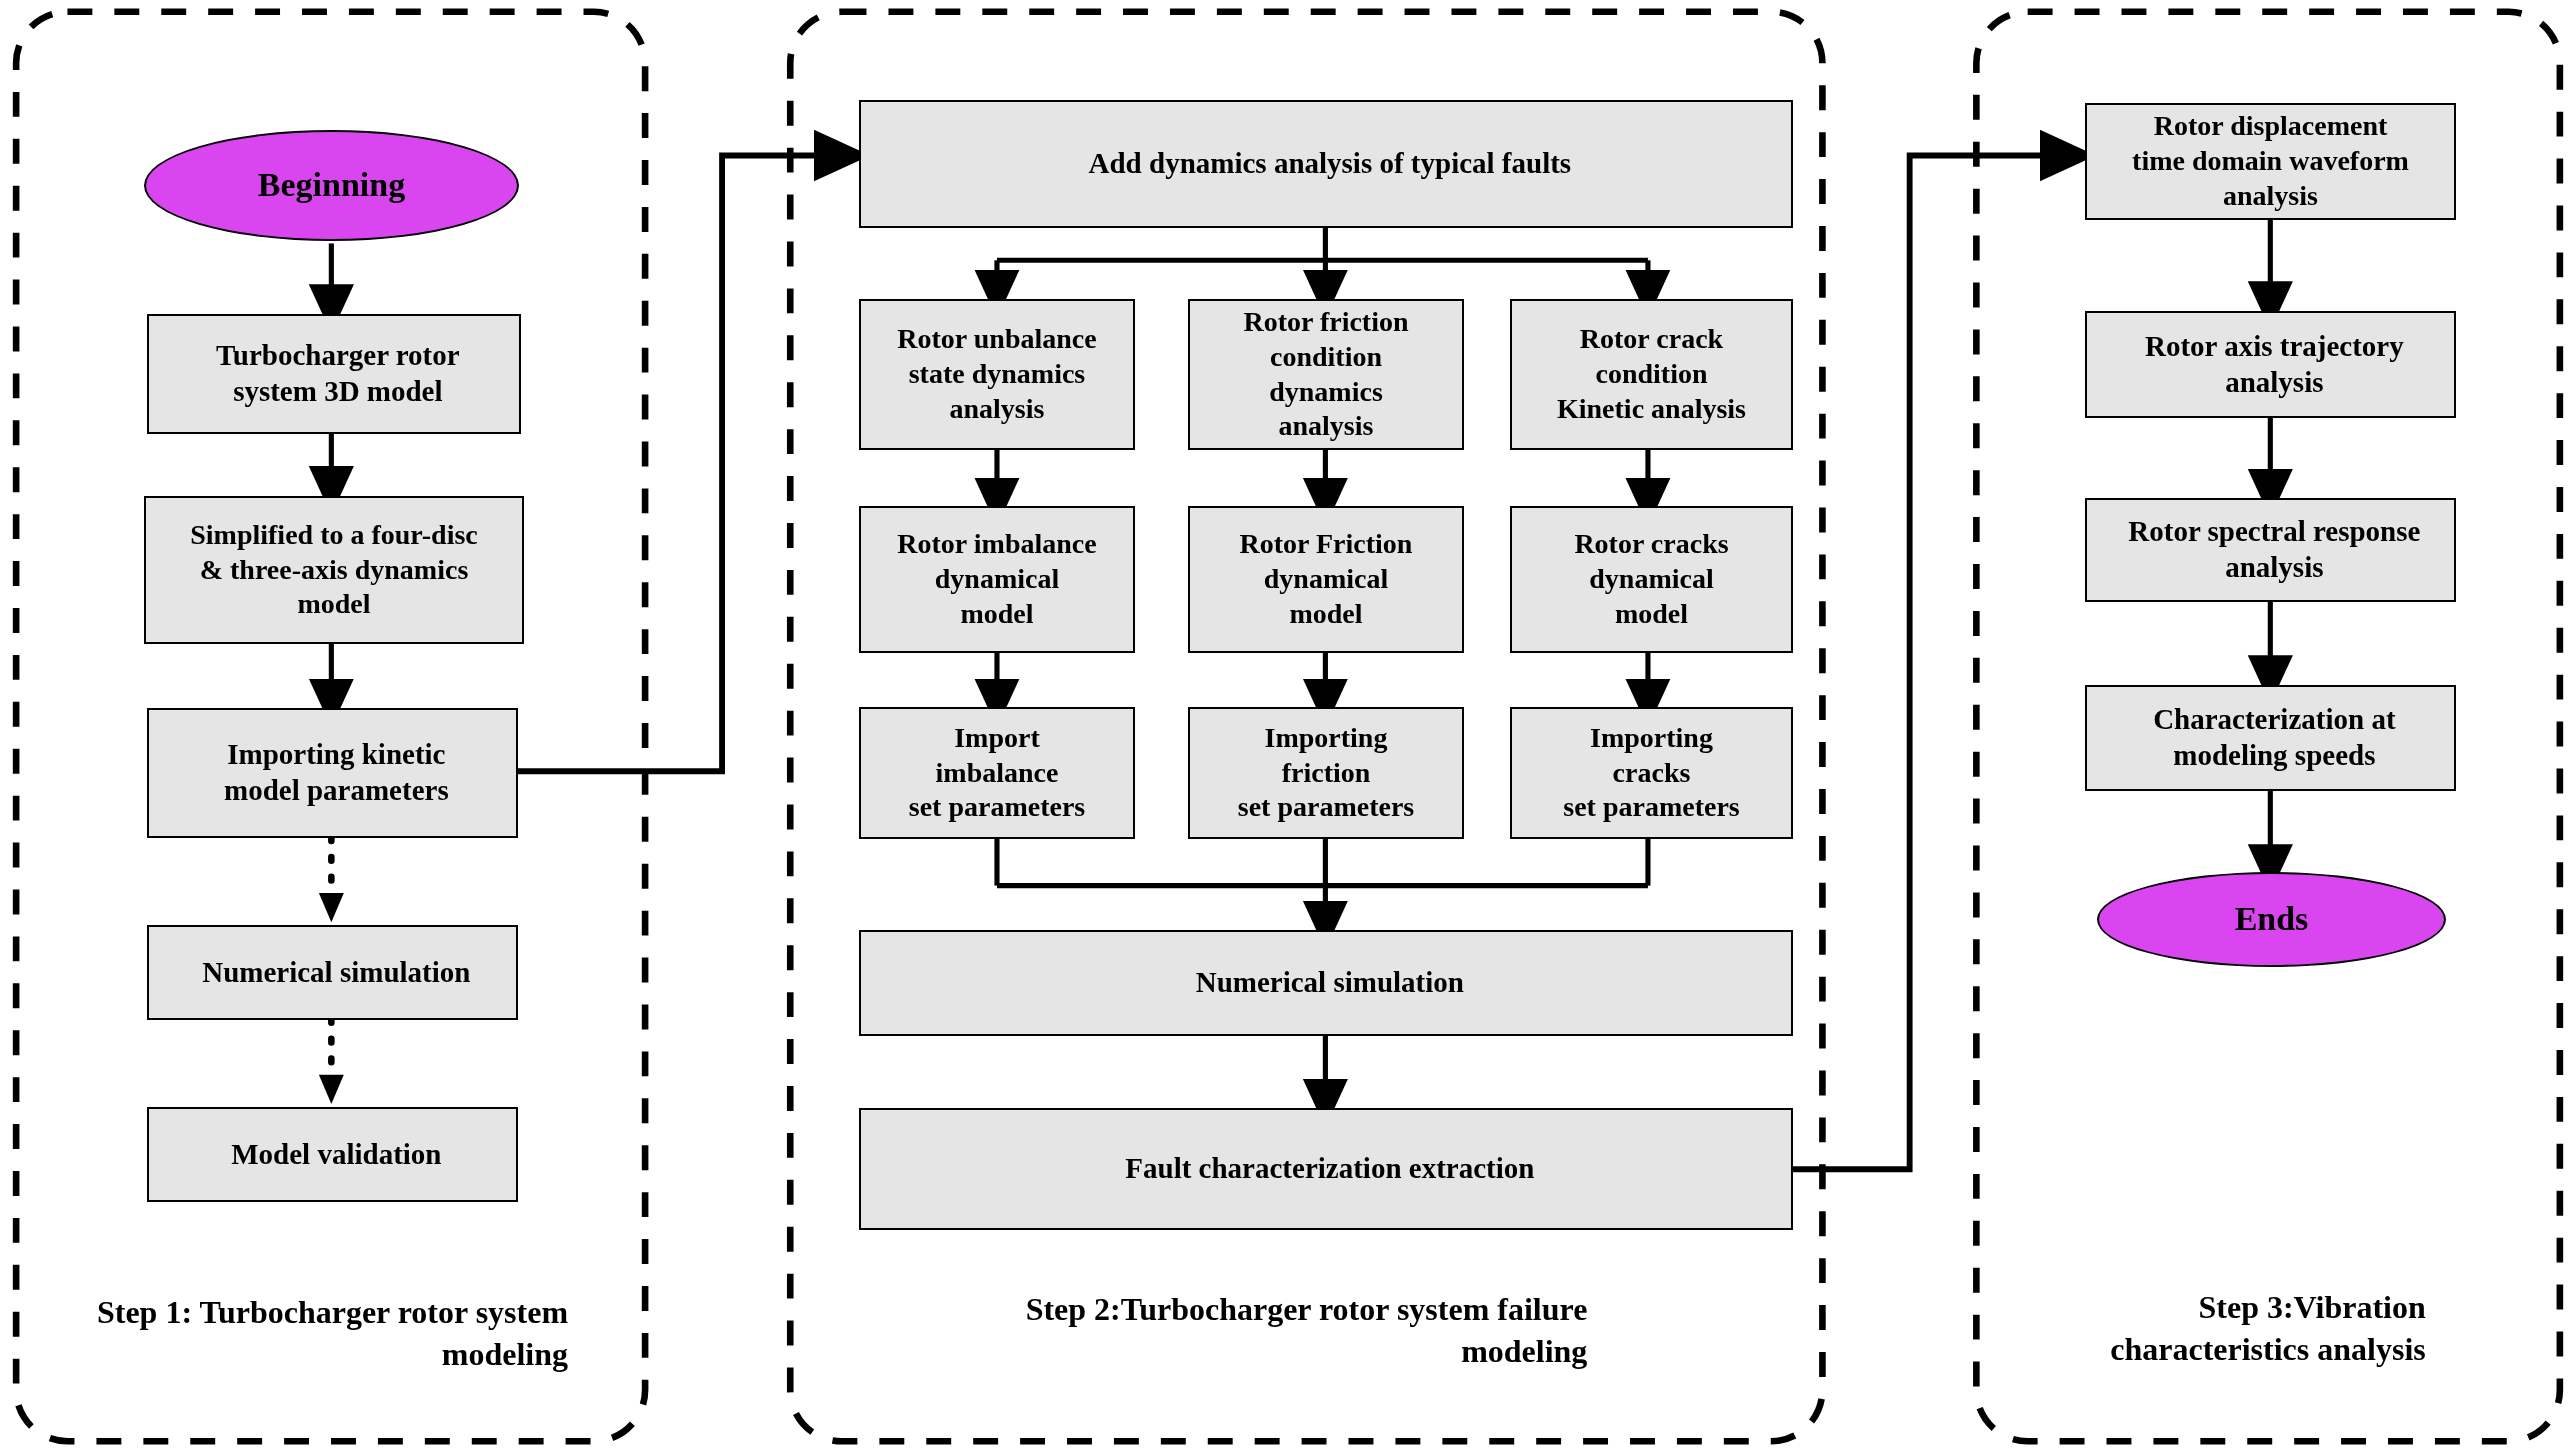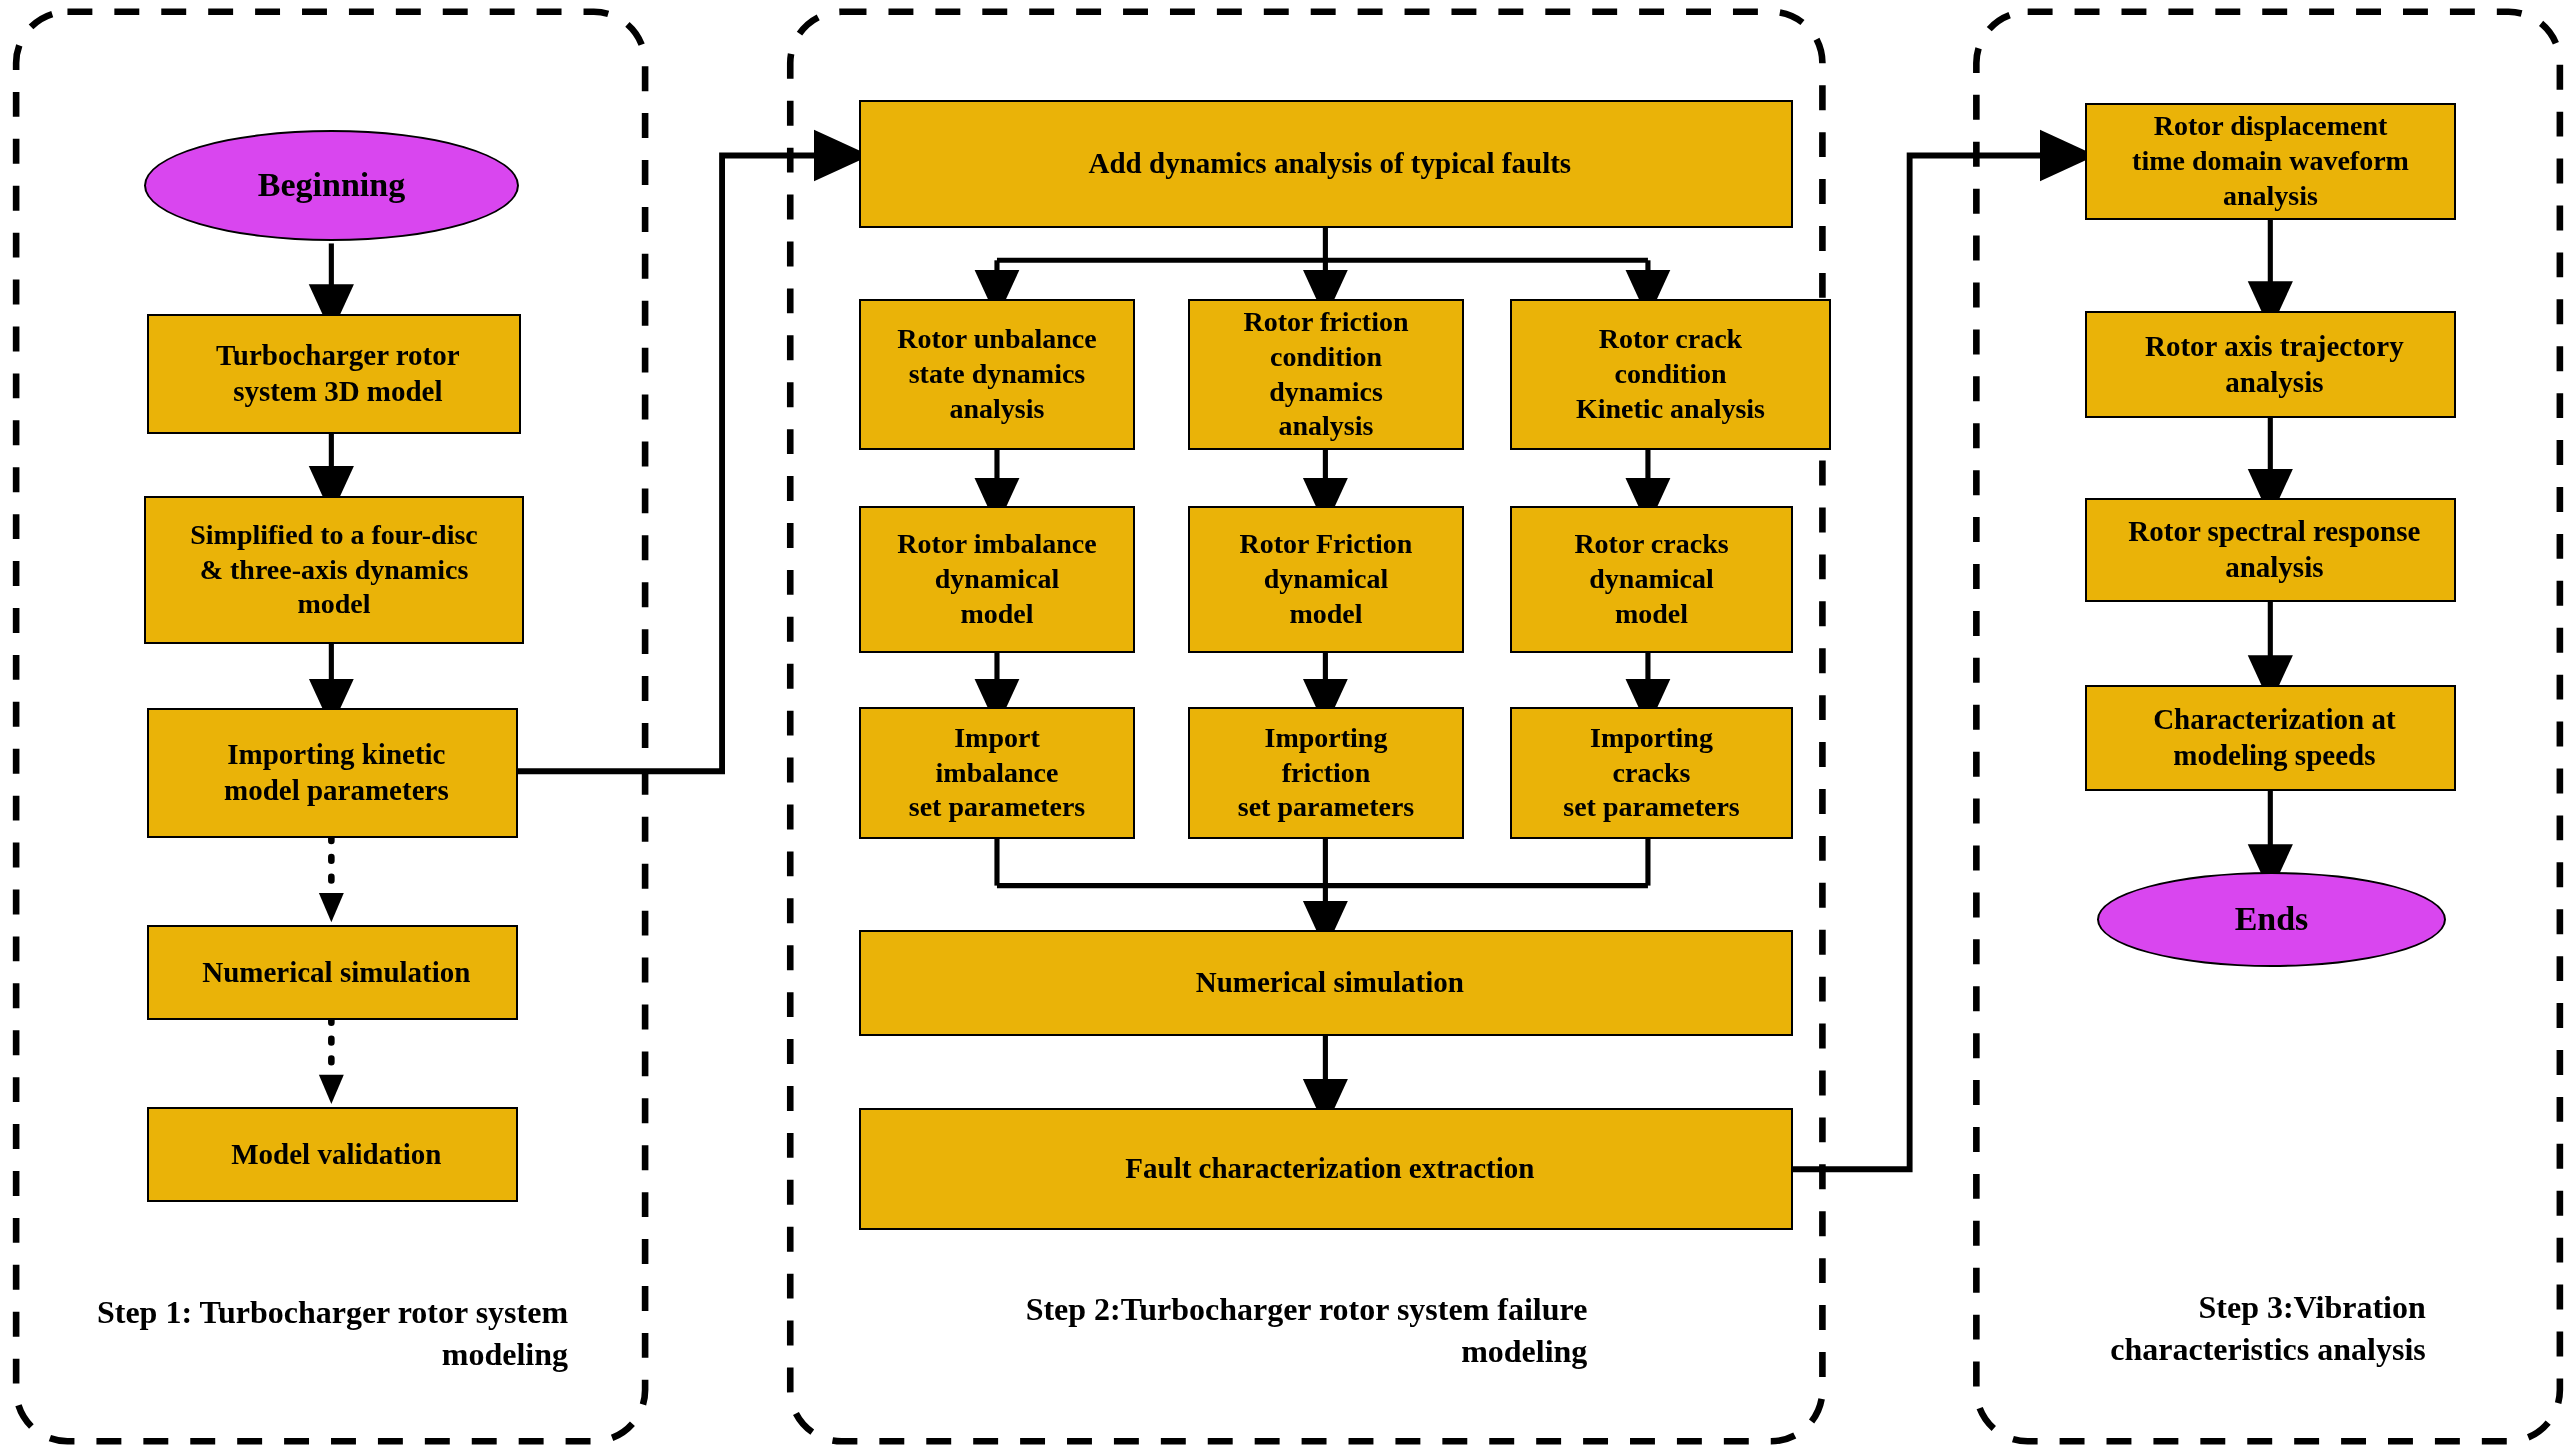--- a/index.html
+++ b/index.html
@@ -29,21 +29,21 @@
     justify-content: center;
     text-align: center;
     font-weight: bold;
     color: #000000;
     line-height: 1.24;
     padding: 2.9px 7.3px;
     white-space: pre-line;
   }
   .box {
     border: 2.9px solid #000000;
-    background: #eab308;
+    background: #e5e5e5;
   }
   .ellipse {
     border: 2.9px solid #000000;
     border-radius: 50%;
     background: #d946ef;
   }
   .caption {
     position: absolute;
     box-sizing: border-box;
     display: flex;
@@ -172,21 +172,21 @@
 analysis</span>
   </div>
 
   <div class="node box f38" style="left:1188px; top:299px; width:276px; height:151px;">
     <span>Rotor friction
 condition
 dynamics
 analysis</span>
   </div>
 
-  <div class="node box f38" style="left:1510px; top:299px; width:321px; height:151px;">
+  <div class="node box f38" style="left:1510px; top:299px; width:283px; height:151px;">
     <span>Rotor crack
 condition
 Kinetic analysis</span>
   </div>
 
   <div class="node box f38" style="left:859px; top:506px; width:276px; height:147px;">
     <span>Rotor imbalance
 dynamical
 model</span>
   </div>

